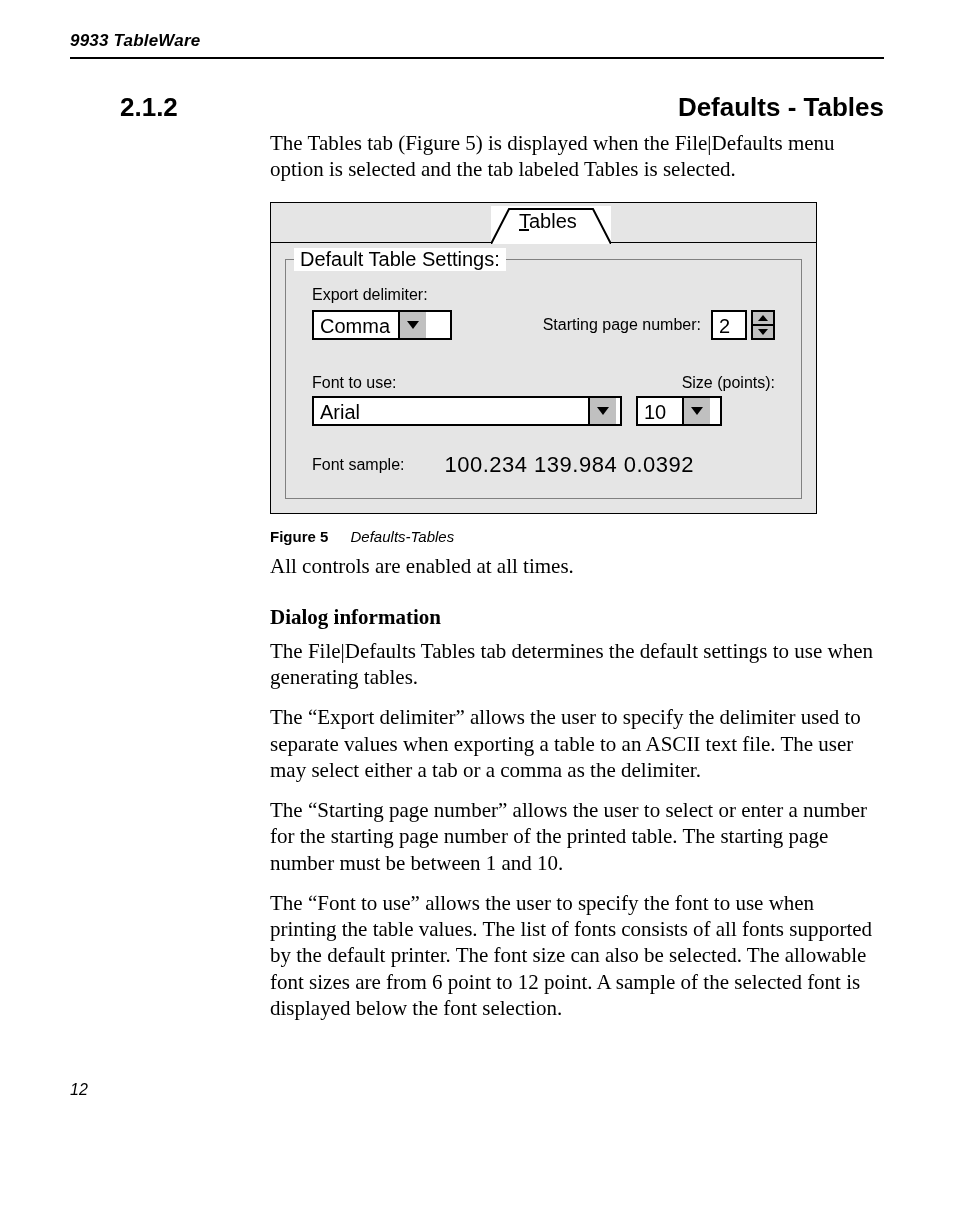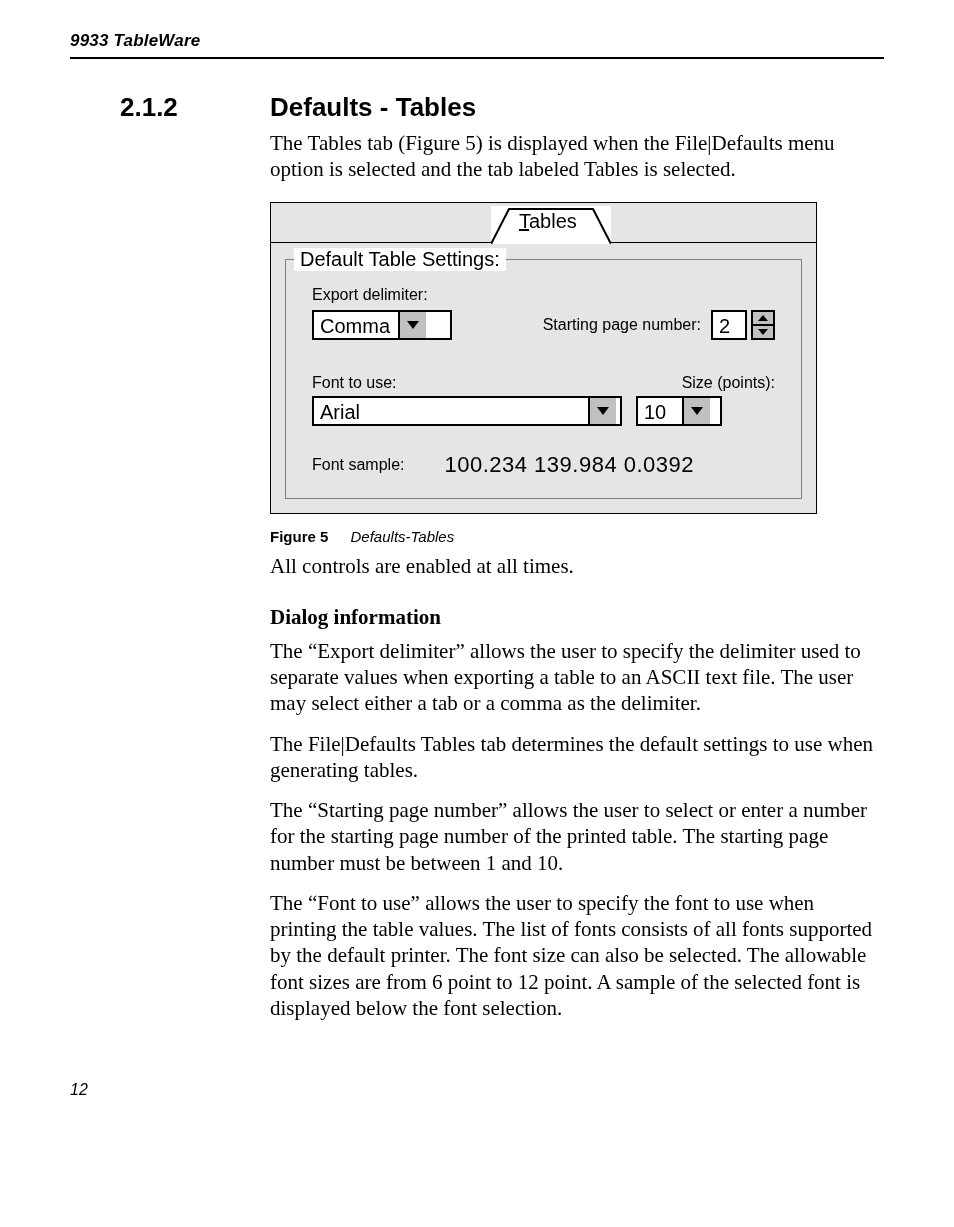--- a/index.html
+++ b/index.html
@@ -33,21 +33,21 @@
     font-family: Helvetica, Arial, sans-serif;
     font-weight: bold;
     font-size: 26px;
     line-height: 1.1;
   }
   .heading-number {
     width: 200px;        
     padding-left: 50px;  
     box-sizing: border-box;
   }
-  .heading-title { flex: 1; }
+  .heading-title { flex: 1; text-align: right; }
   .body-block {
     margin-left: 200px;  
     font-size: 21px;
     line-height: 1.25;
   }
   .body-block p { margin: 8px 0 14px 0; }
   .subhead {
     font-family: "Times New Roman", Times, serif;
     font-weight: bold;
     font-size: 21px;
@@ -264,20 +264,20 @@
     <div class="figcaption">
       <span class="fignum">Figure 5</span>
       <span class="figtitle">Defaults-Tables</span>
     </div>
   </div>
 
   <div class="body-block">
     <p>All controls are enabled at all times.</p>
 
     <div class="subhead">Dialog information</div>
+    <p>The File|Defaults Tables tab determines the default settings to use when generating tables.</p>
     <p>The “Export delimiter” allows the user to specify the delimiter used to separate values when exporting a table to an ASCII text file. The user may select either a tab or a comma as the delimiter.</p>
-    <p>The File|Defaults Tables tab determines the default settings to use when generating tables.</p>
     <p>The “Starting page number” allows the user to select or enter a number for the starting page number of the printed table. The starting page number must be between 1 and 10.</p>
     <p>The “Font to use” allows the user to specify the font to use when printing the table values. The list of fonts consists of all fonts supported by the default printer. The font size can also be selected. The allowable font sizes are from 6 point to 12 point. A sample of the selected font is displayed below the font selection.</p>
   </div>
 
   <div class="page-number">12</div>
 </div>
 
 </body></html>

